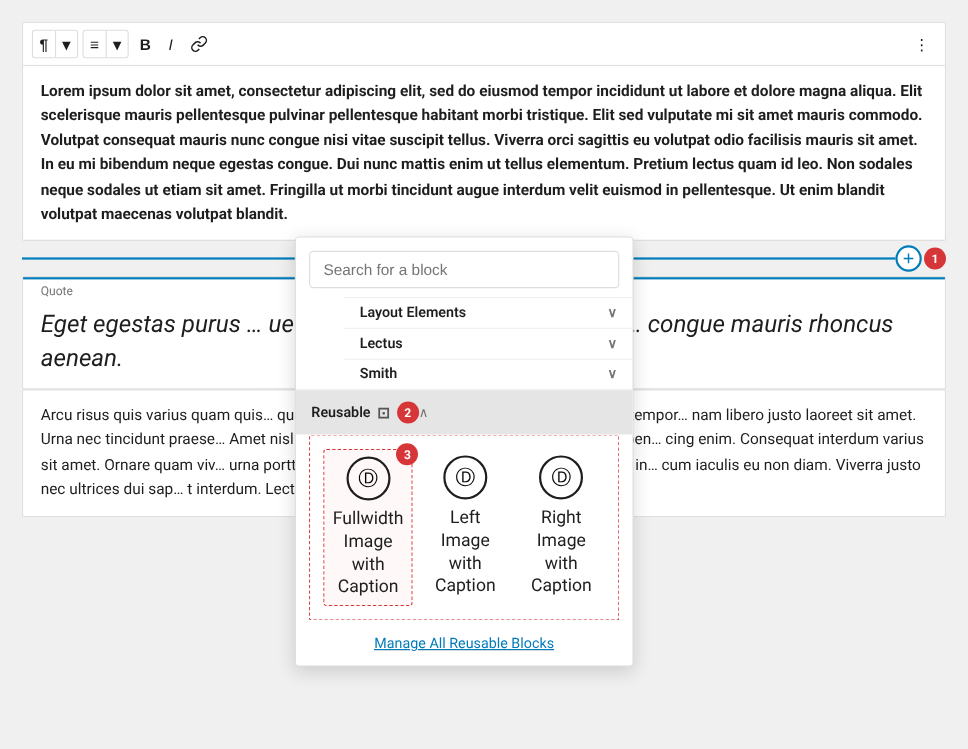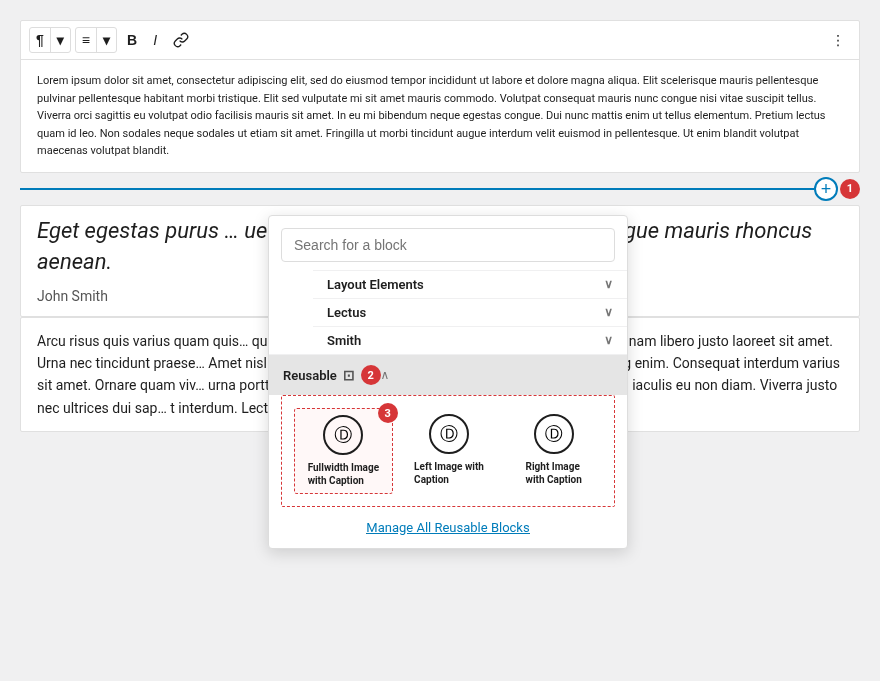--- a/index.html
+++ b/index.html
@@ -56,23 +56,24 @@
     }
     .toolbar-group .toolbar-btn {
       border-radius: 0;
       border-right: 1px solid #ddd;
       font-weight: bold;
     }
     .toolbar-group .toolbar-btn:last-child { border-right: none; }
 
     .paragraph-text {
       padding: 12px 16px;
-      font-size: 11px;
+      font-size: 14px;
       line-height: 1.6;
       color: #1e1e1e;
+      font-weight: bold;
     }
 
     .quote-block {
       margin-top: 0;
       background: #fff;
     }
 
     .quote-label {
       font-size: 11px;
       color: #757575;
@@ -146,21 +147,21 @@
       align-items: center;
       justify-content: center;
       margin-left: 2px;
     }
 
     
     .block-inserter-popup {
       position: absolute;
       top: 215px;
       left: 268px;
-      width: 360px;
+      width: 308px;
       background: #fff;
       border: 1px solid #ddd;
       border-radius: 4px;
       box-shadow: 0 4px 16px rgba(0,0,0,0.15);
       z-index: 100;
     }
 
     .search-wrapper {
       padding: 12px 12px 8px;
     }
@@ -259,24 +260,24 @@
       height: 40px;
       border: 2px solid #1e1e1e;
       border-radius: 50%;
       display: flex;
       align-items: center;
       justify-content: center;
       font-size: 18px;
     }
 
     .block-label {
-      font-size: 10px;
+      font-size: 16px;
+      text-align: center;
       color: #1e1e1e;
       line-height: 1.3;
-      font-weight: bold;
     }
 
     .block-badge-3 {
       position: absolute;
       top: -6px;
       right: -6px;
       width: 20px;
       height: 20px;
       background: #d63638;
       border-radius: 50%;
@@ -351,22 +352,22 @@
     <div class="paragraph-text">Lorem ipsum dolor sit amet, consectetur adipiscing elit, sed do eiusmod tempor incididunt ut labore et dolore magna aliqua. Elit scelerisque mauris pellentesque pulvinar pellentesque habitant morbi tristique. Elit sed vulputate mi sit amet mauris commodo. Volutpat consequat mauris nunc congue nisi vitae suscipit tellus. Viverra orci sagittis eu volutpat odio facilisis mauris sit amet. In eu mi bibendum neque egestas congue. Dui nunc mattis enim ut tellus elementum. Pretium lectus quam id leo. Non sodales neque sodales ut etiam sit amet. Fringilla ut morbi tincidunt augue interdum velit euismod in pellentesque. Ut enim blandit volutpat maecenas volutpat blandit.</div>
   </div>
 
   <div class="add-block-row">
     <div class="add-block-line"></div>
     <button class="add-block-btn">+</button>
     <div class="step-badge">1</div>
   </div>
 
   <div class="quote-block editor-block">
+    <div class="quote-label">Quote</div>
     <div class="quote-text">Eget egestas purus … ue eu. Sed nisi lacus sed viverra te… congue mauris rhoncus aenean.</div>
-    <div class="quote-author">John Smith</div>
   </div>
 
   <div class="body-text editor-block">Arcu risus quis varius quam quis… quam etiam erat. Aliquam faucibus purus in massa tempor… nam libero justo laoreet sit amet. Urna nec tincidunt praese… Amet nisl purus in mollis nunc sed id. Faucibus ornare suspen… cing enim. Consequat interdum varius sit amet. Ornare quam viv… urna porttitor rhoncus dolor. Congue quisque egestas diam in… cum iaculis eu non diam. Viverra justo nec ultrices dui sap… t interdum. Lectus magna fringilla urna porttitor. Elit eget g…</div>
 
 </div>
 
 <div class="block-inserter-popup">
 
   <div class="search-wrapper">
     <input type="text" class="search-input" placeholder="Search for a block" style="">

